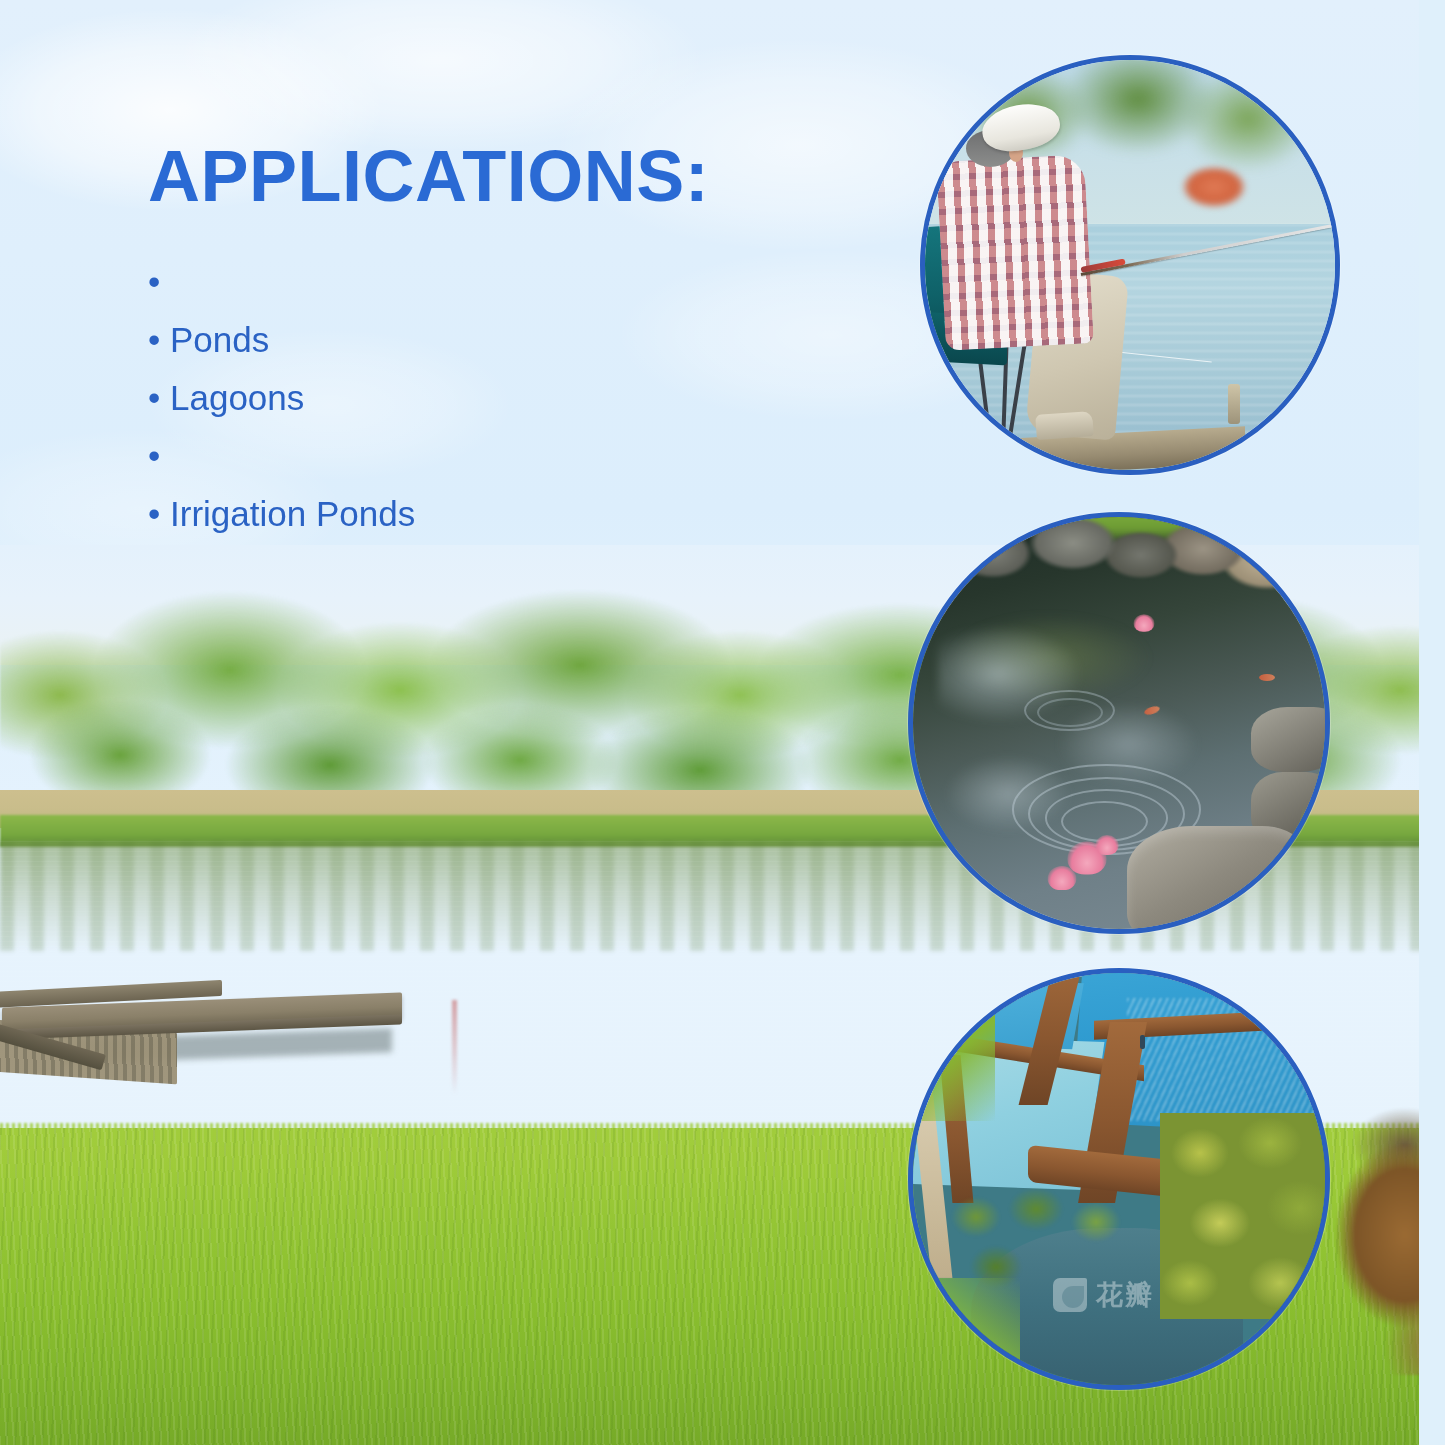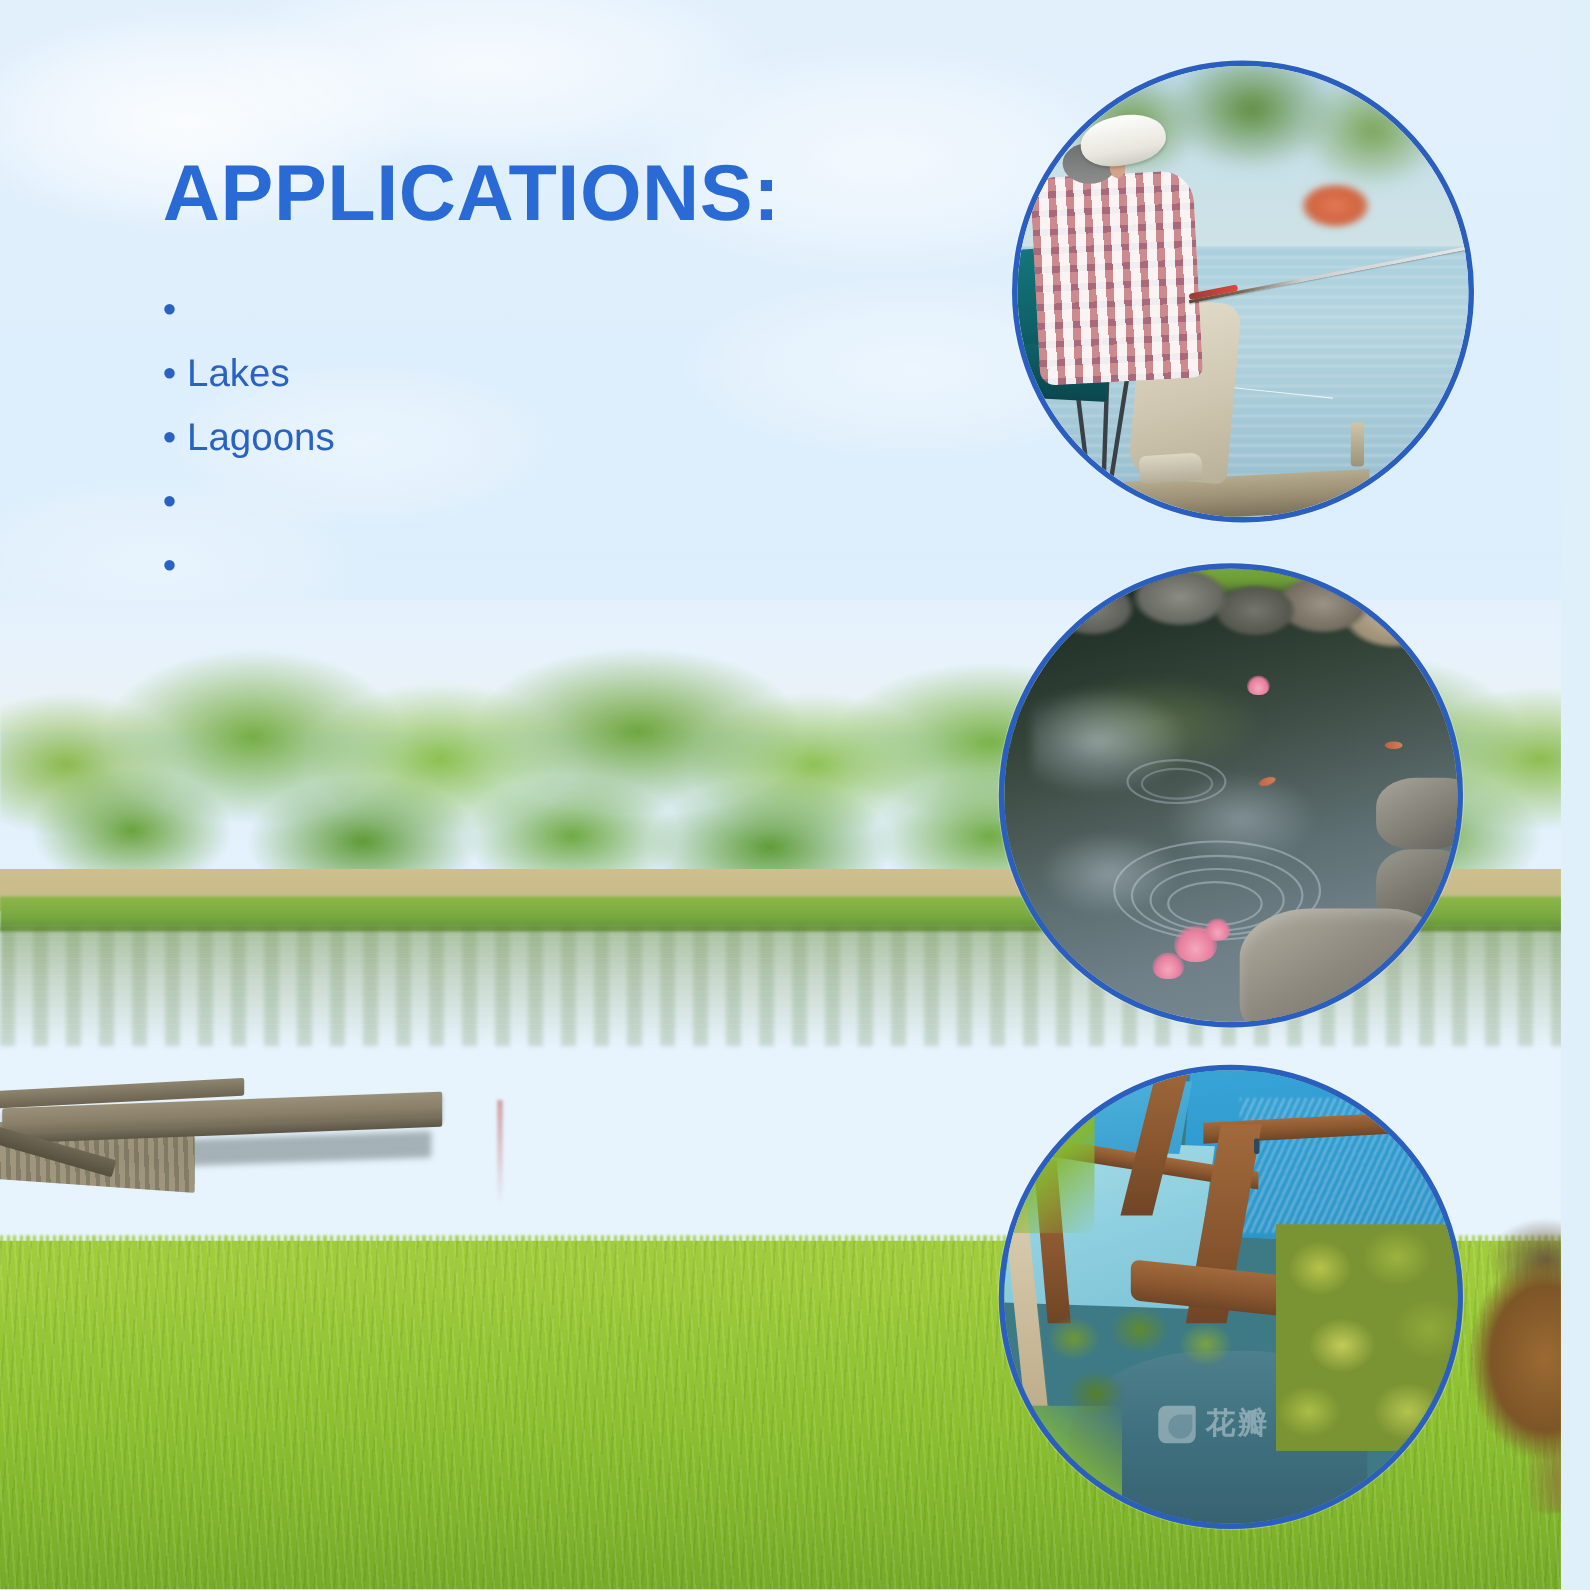--- a/index.html
+++ b/index.html
@@ -454,31 +454,32 @@
   </div>
 
   <div class="text-col">
     <div class="title">APPLICATIONS:</div>
     <div class="bullets">
       <div class="bullet">
         <span class="dot">•</span>
       </div>
       <div class="bullet">
         <span class="dot">•</span>
-        <span>Lakes</span>
+        <span>Ponds</span>
       </div>
       <div class="bullet">
         <span class="dot">•</span>
         <span>Lagoons</span>
       </div>
       <div class="bullet">
         <span class="dot">•</span>
       </div>
       <div class="bullet">
         <span class="dot">•</span>
+        <span>Irrigation Ponds</span>
       </div>
     </div>
   </div>
 
   <div class="circle c-fish">
     <div class="cinner">
       <div class="f-sky"></div>
       <div class="f-trees"></div>
       <div class="f-water"></div>
       <div class="f-waterlines"></div>

